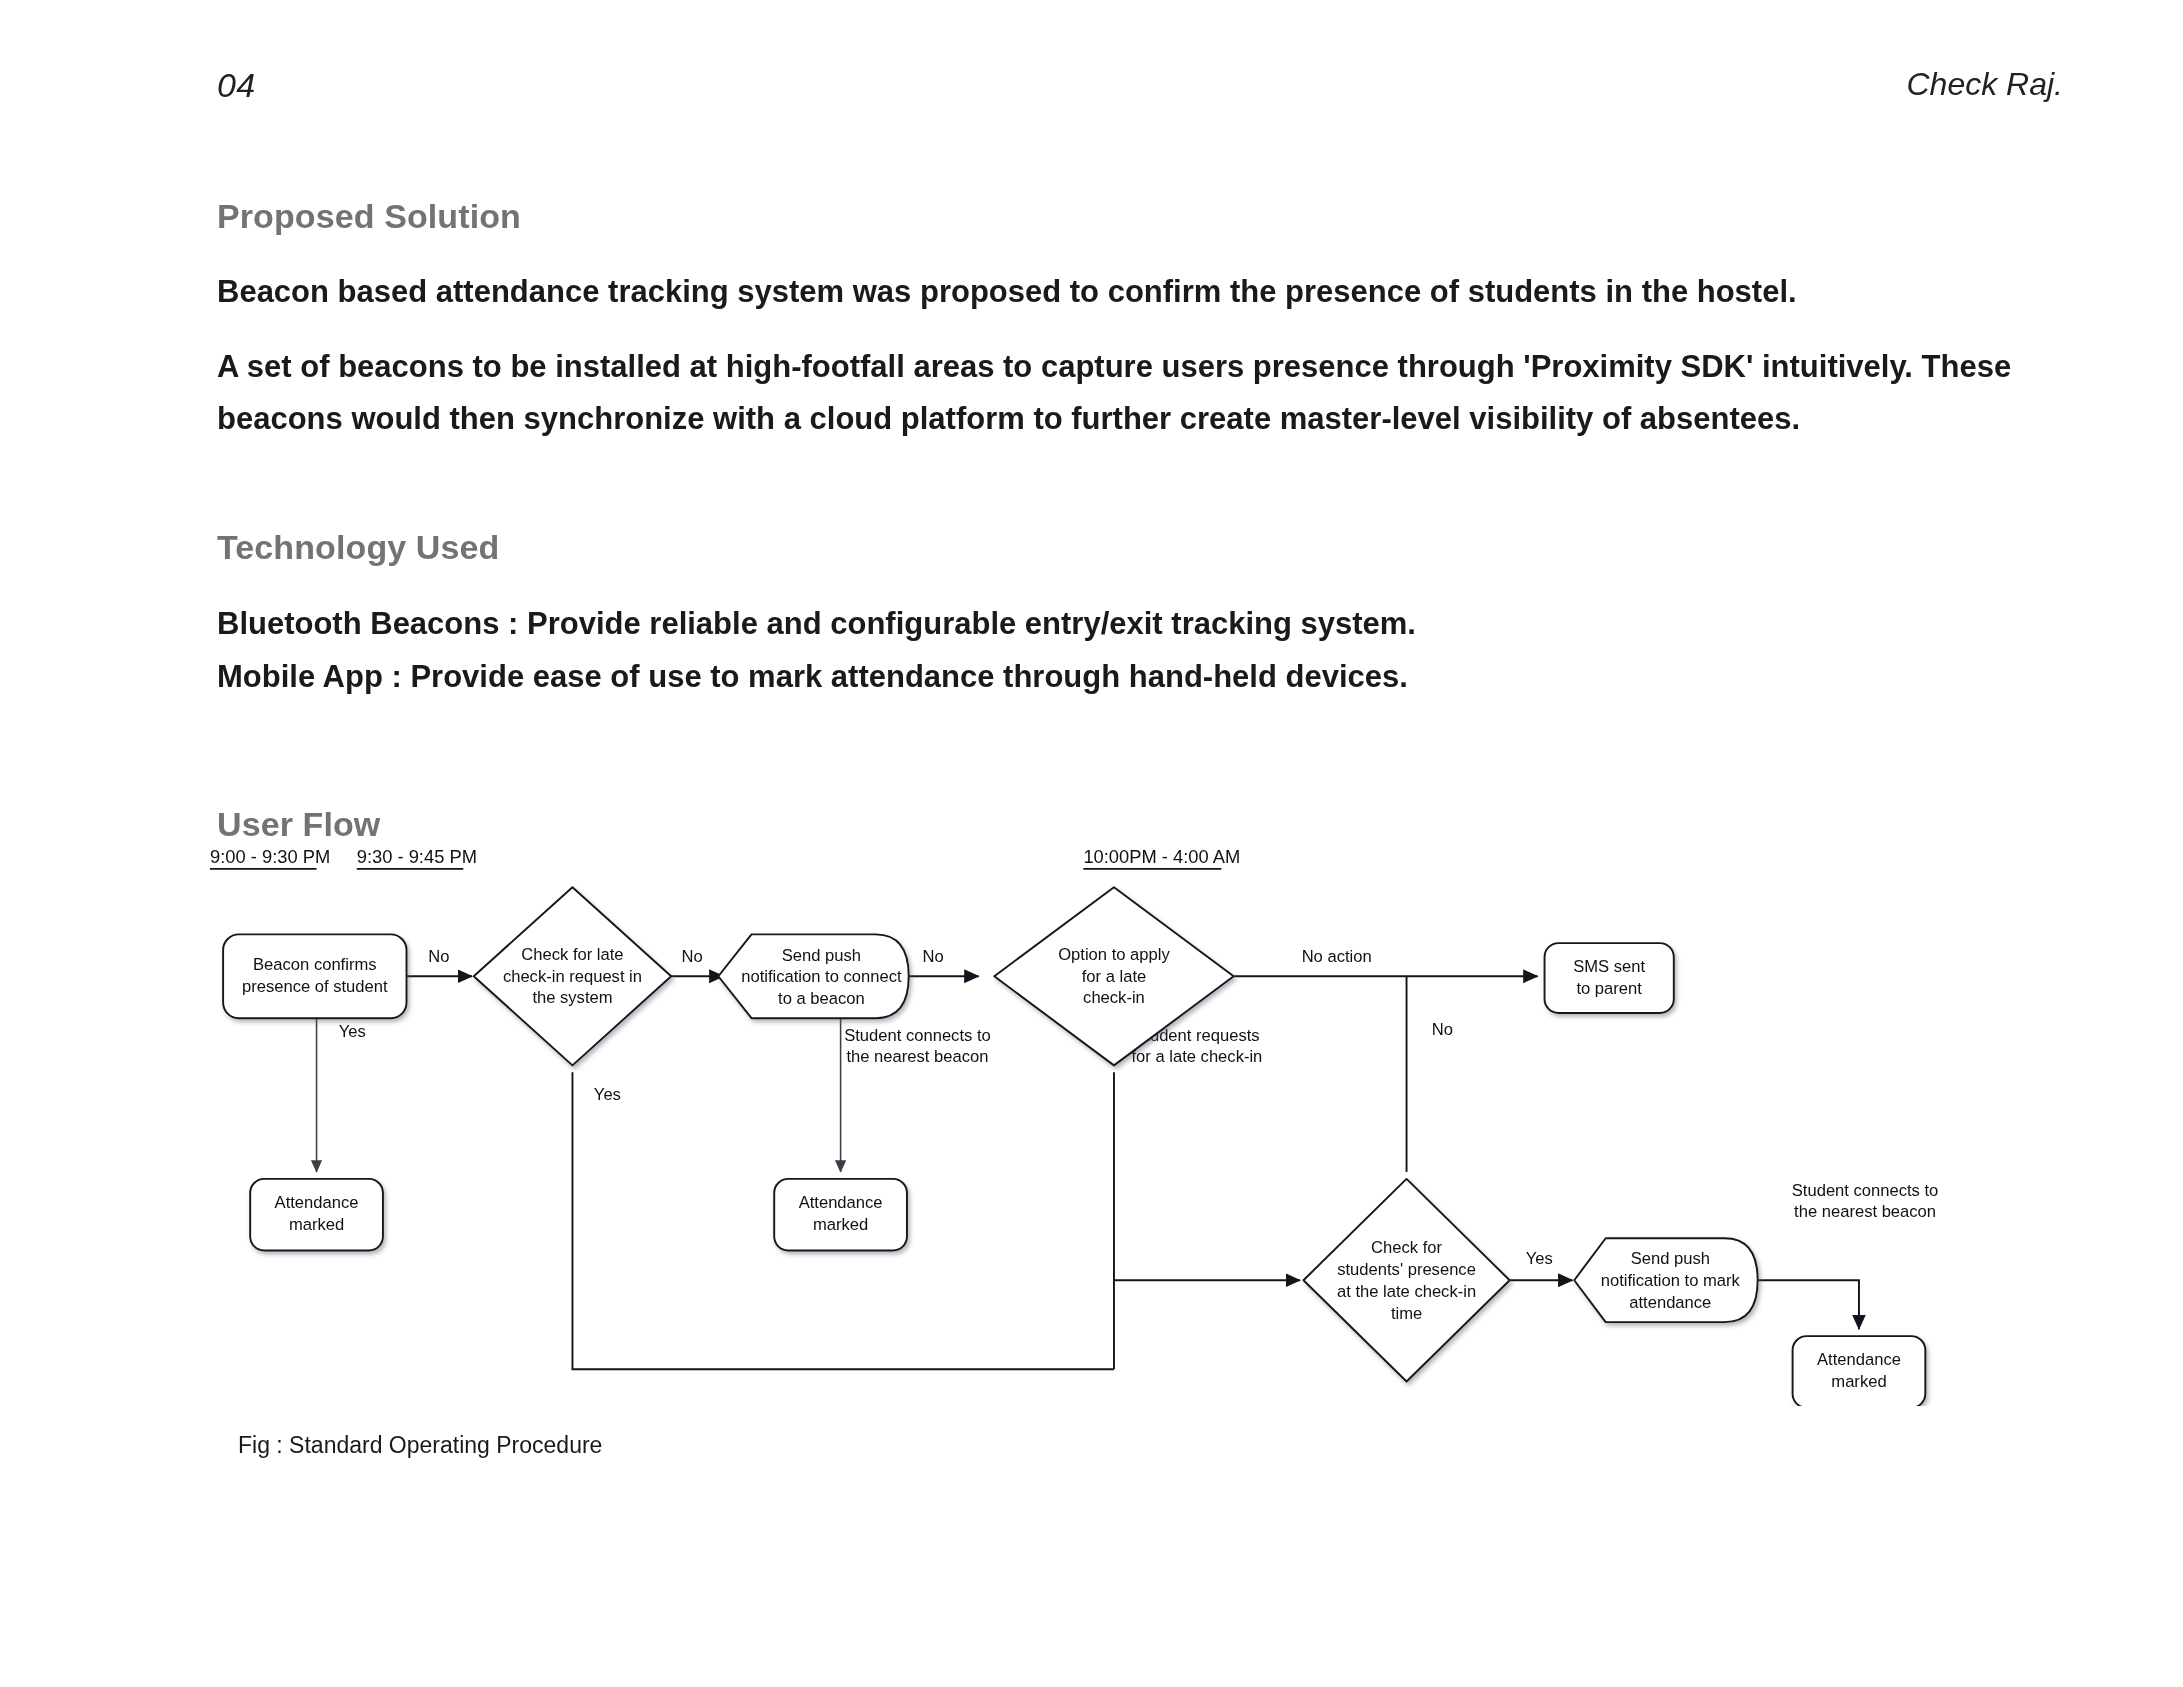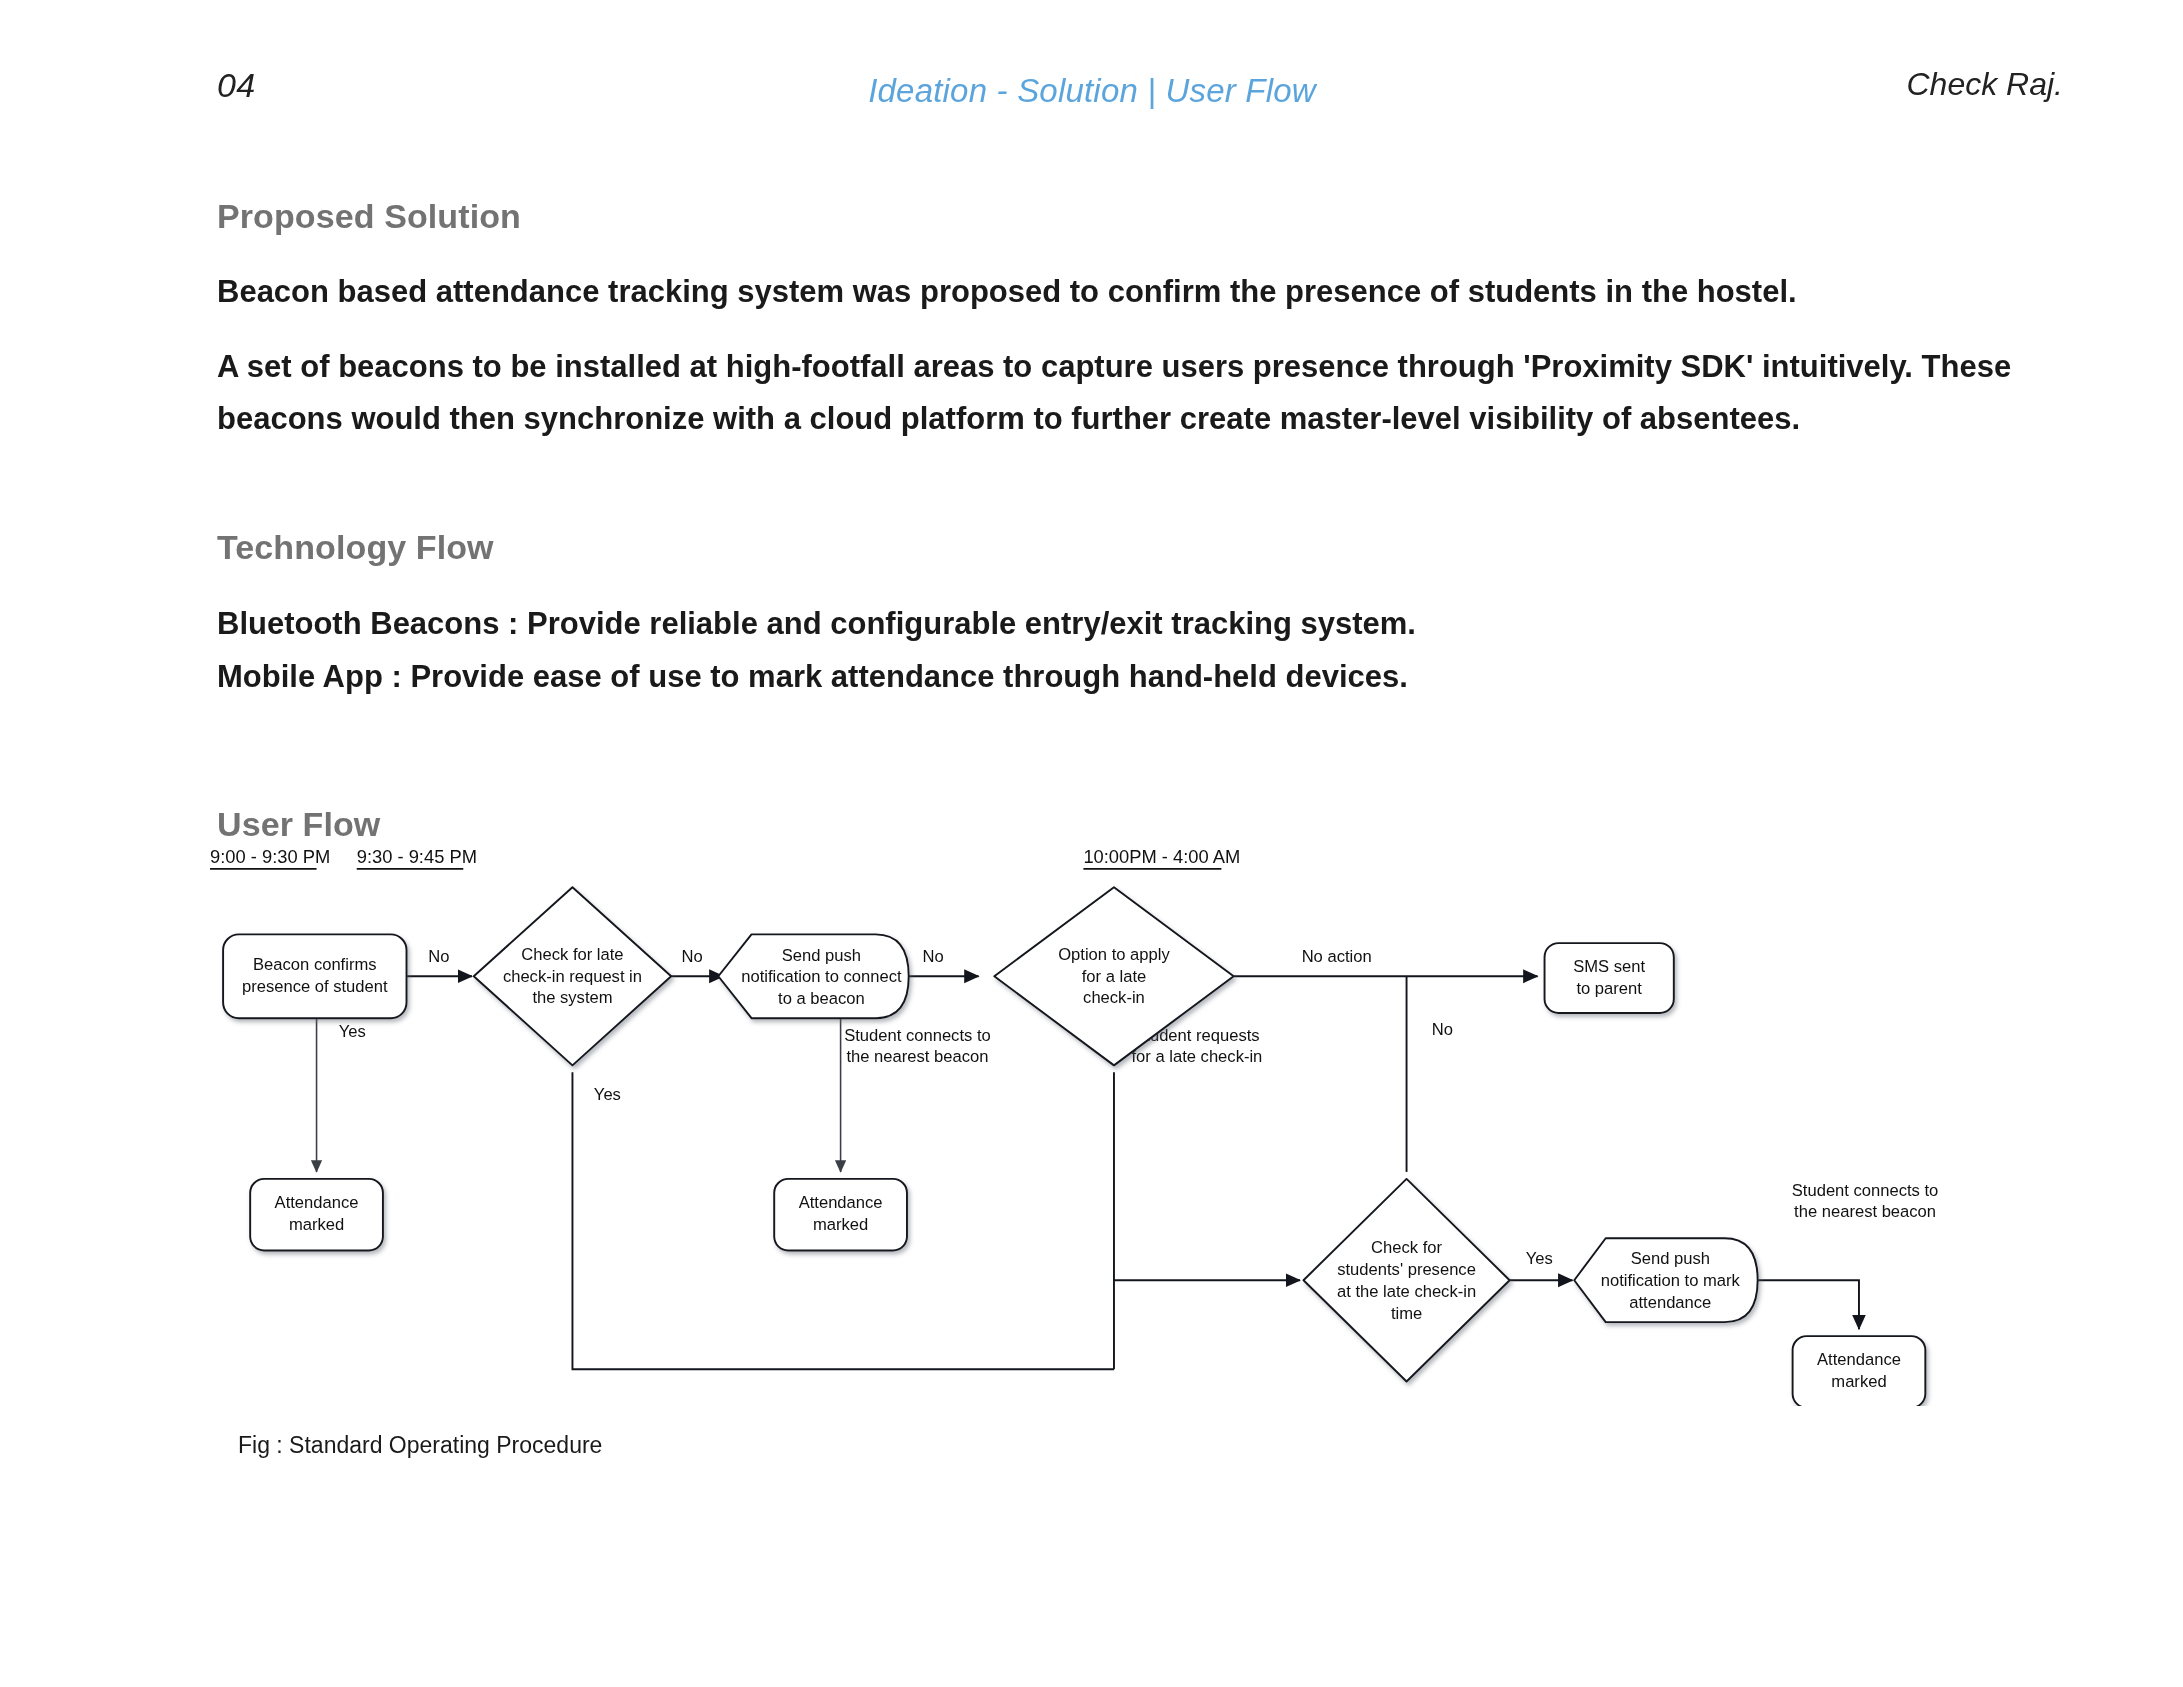--- a/index.html
+++ b/index.html
@@ -148,35 +148,34 @@
   .underline {
     stroke: #111111;
     stroke-width: 2;
   }
 </style>
 </head>
 <body>
 
 <div class="page-header">
   <div class="page-number">04</div>
-  <div class="header-title">Ideation - Solution | User Flow</div>
   <div class="header-author">Check Raj.</div>
 </div>
 
 <div class="content">
 
   <div class="section-heading" id="h-proposed-solution">Proposed Solution</div>
 
   <div class="body-line" id="p-sol-1">Beacon based attendance tracking system was proposed to confirm the presence of students in the hostel.</div>
 
   <div class="body-line" id="p-sol-2a">A set of beacons to be installed at high-footfall areas to capture users presence through 'Proximity SDK' intuitively. These</div>
 
   <div class="body-line" id="p-sol-2b">beacons would then synchronize with a cloud platform to further create master-level visibility of absentees.</div>
 
-  <div class="section-heading" id="h-technology-used">Technology Flow</div>
+  <div class="section-heading" id="h-technology-used">Technology Used</div>
 
   <div class="body-line" id="p-tech-1">Bluetooth Beacons : Provide reliable and configurable entry/exit tracking system.</div>
 
   <div class="body-line" id="p-tech-2">Mobile App : Provide ease of use to mark attendance through hand-held devices.</div>
 
   <div class="section-heading" id="h-user-flow">User Flow</div>
 </div>
 
 <div class="flow-wrap">
 <svg class="flow-svg" width="1904" height="559" viewBox="0 0 2180 640" xmlns="http://www.w3.org/2000/svg">

